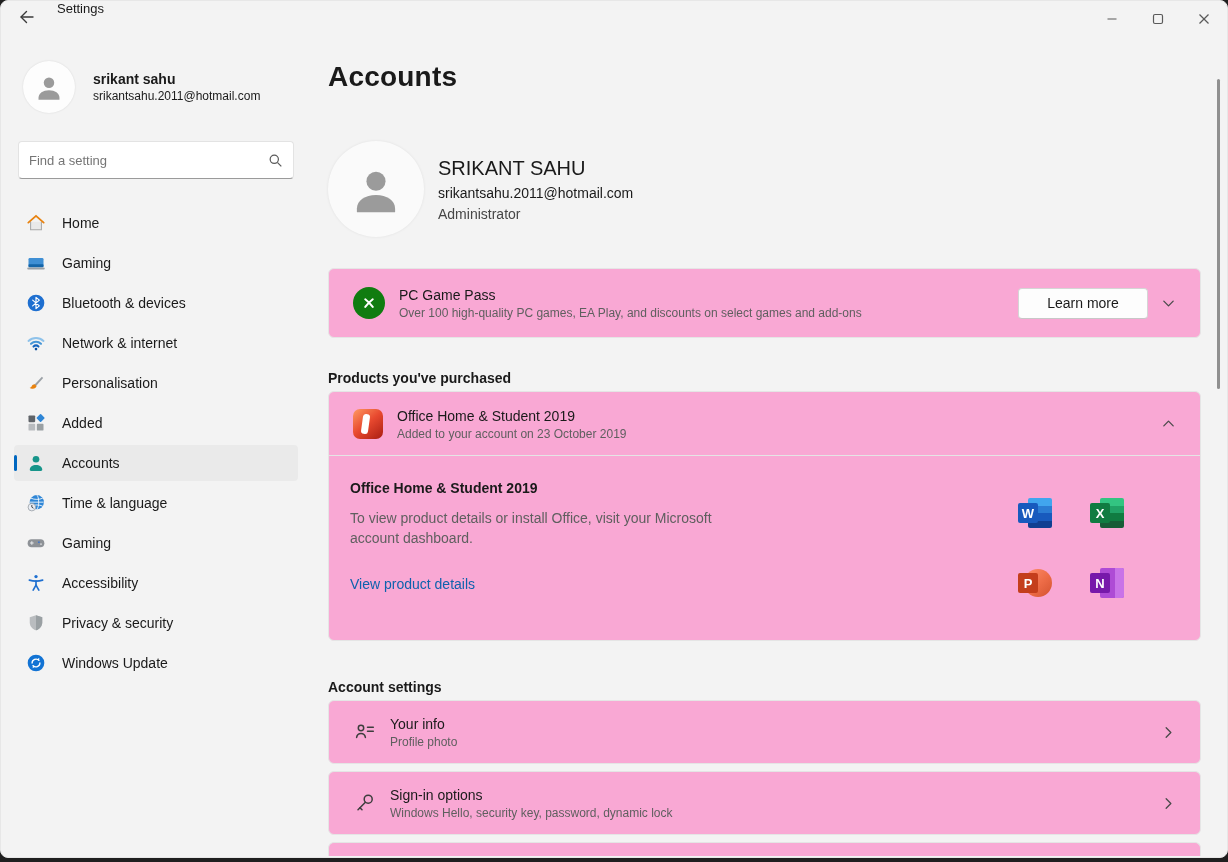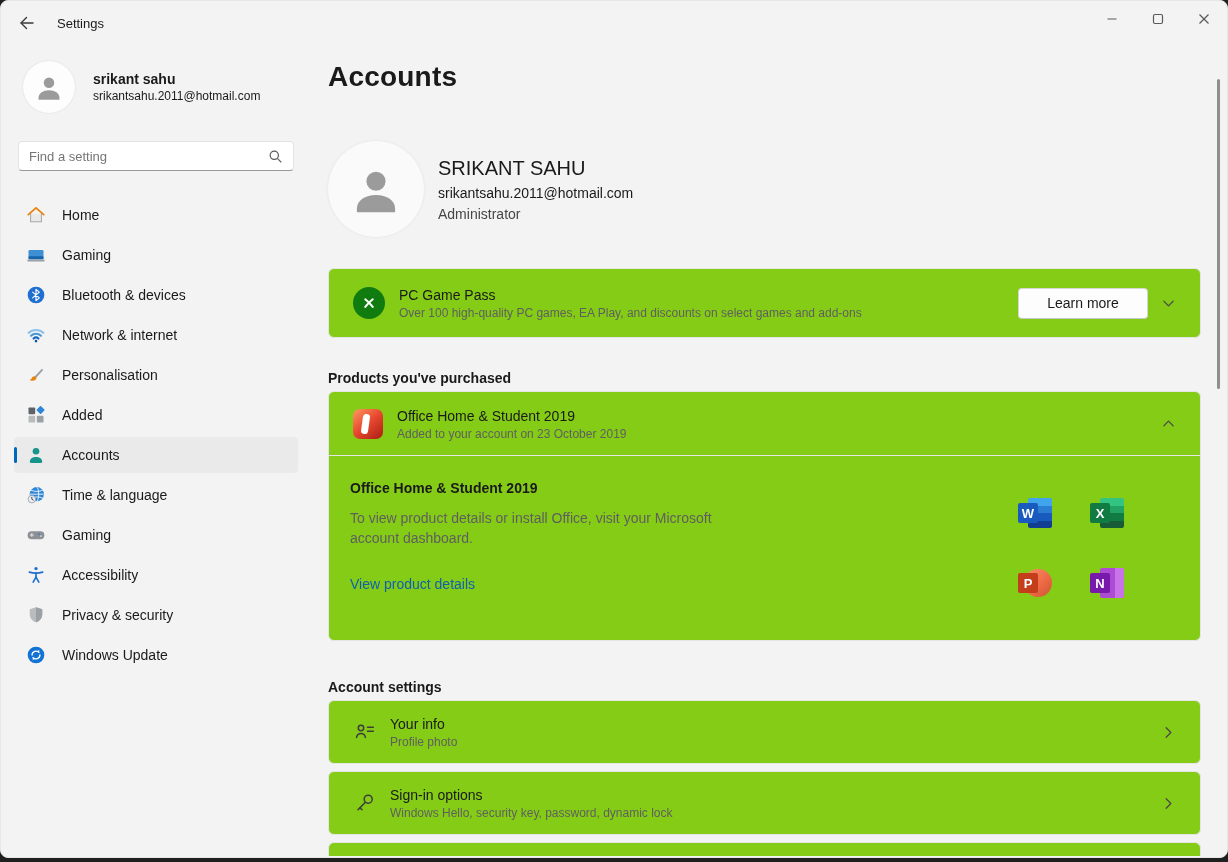--- a/index.html
+++ b/index.html
@@ -9,51 +9,51 @@
     background:#1f1f1f;
     position:relative; overflow:hidden;
     color:#1a1a1a;
   }
   .window {
     position:absolute; left:0; top:0; width:1228px; height:858px;
     background:#f3f3f3; border-radius:8px; overflow:hidden;
     border:1px solid #e7e7e7;
   }
   
-  .titlebar { position:absolute; left:0; top:0; right:0; height:44px; display:flex; align-items:center; }
+  .titlebar { position:absolute; left:0; top:0; right:0; height:44px; display:flex; }
   .back-btn { width:32px; height:32px; margin-left:10px; border-radius:4px; display:flex; align-items:center; justify-content:center; cursor:pointer; color:#3a3a3a; }
   .app-title { font-size:13px; margin-left:14px; color:#1a1a1a; }
   .win-controls { margin-left:auto; display:flex; height:100%; align-items:flex-start; }
   .win-btn { width:46px; height:36px; display:flex; align-items:center; justify-content:center; color:#5a5a5a; cursor:pointer; }
   
   .sidebar { position:absolute; left:0; top:44px; bottom:0; width:310px; padding:0 13px; }
   .user-row { display:flex; align-items:center; gap:18px; margin:16px 0 0 9px; }
   .avatar-sm { width:52px; height:52px; border-radius:50%; background:#fdfdfd; box-shadow:0 0 2px rgba(0,0,0,.12); display:flex; align-items:center; justify-content:center; }
   .avatar-sm svg { width:34px; height:34px; fill:#9b9b9b; }
   .user-name { font-size:14px; font-weight:bold; line-height:18px; }
   .user-email { font-size:12px; line-height:16px; color:#1a1a1a; }
-  .search-box { margin:28px 4px 0 4px; height:30px; background:#ffffff; border:1px solid #e3e3e3; border-bottom:1px solid #9a9a9a; border-radius:4px; display:flex; align-items:center; padding:0 10px; }
+  .search-box { margin:28px 4px 0 4px; height:38px; background:#ffffff; border:1px solid #e3e3e3; border-bottom:1px solid #9a9a9a; border-radius:4px; display:flex; align-items:center; padding:0 10px; }
   .search-box input { border:none; outline:none; flex:1; font-size:13px; color:#606060; background:transparent; font-family:inherit; }
   .search-icon { color:#5a5a5a; display:flex; }
   .nav { margin-top:26px; }
   .nav-item { position:relative; height:36px; margin-bottom:4px; display:flex; align-items:center; gap:16px; padding-left:12px; border-radius:4px; font-size:14px; cursor:pointer; }
   .nav-item.selected { background:#eaeaea; }
   .nav-item .ind { display:none; }
   .nav-item.selected .ind { display:block; position:absolute; left:0px; top:10px; width:3px; height:16px; border-radius:2px; background:#0067c0; }
   .nav-ic { width:20px; height:20px; flex:0 0 20px; display:flex; align-items:center; justify-content:center; }
   
   .main { position:absolute; left:310px; top:44px; right:0; bottom:0; padding:14px 26px 0 17px; overflow:hidden; }
   h1.page-title { font-size:28px; font-weight:600; line-height:36px; letter-spacing:.2px; }
   .profile { display:flex; align-items:center; gap:14px; margin-top:46px; }
   .avatar-lg { width:96px; height:96px; border-radius:50%; background:#fafafa; box-shadow:0 0 3px rgba(0,0,0,.08); display:flex; align-items:center; justify-content:center; }
   .avatar-lg svg { width:62px; height:62px; fill:#9b9b9b; }
   .profile-name { font-size:20px; font-weight:500; line-height:26px; }
   .profile-email { font-size:14px; line-height:21px; margin-top:2px; }
   .profile-role { font-size:14px; line-height:20px; color:#464646; }
-  .card { background:#84cc16; border:1px solid #e5e5e5; border-radius:6px; }
+  .card { background:#f9a8d4; border:1px solid #e5e5e5; border-radius:6px; }
   .gamepass { margin-top:31px; height:70px; display:flex; align-items:center; padding:0 12px 0 24px; }
   .gp-text { margin-left:14px; }
   .row-title { font-size:14px; line-height:20px; color:#1a1a1a; }
   .row-sub { font-size:12px; line-height:16px; color:#5f5f5f; margin-top:0; }
   .btn { margin-left:auto; height:31px; min-width:130px; padding:0 18px; background:#fdfdfd; border:1px solid #d5d5d5; border-bottom-color:#c7c7c7; border-radius:4px; font-size:14px; font-family:inherit; color:#1a1a1a; cursor:pointer; display:flex; align-items:center; justify-content:center; }
   .chev-slot { width:40px; display:flex; align-items:center; justify-content:center; color:#4a4a4a; cursor:pointer; }
   .section-label { margin-top:30px; font-size:14px; font-weight:bold; line-height:20px; margin-bottom:3px; }
   .product-card { margin-top:0; }
   .product-head { height:64px; display:flex; align-items:center; padding:0 12px 0 24px; border-bottom:1px solid #e5e5e5; cursor:pointer; }
   .product-body { position:relative; padding:22px 24px 46px 21px; }

